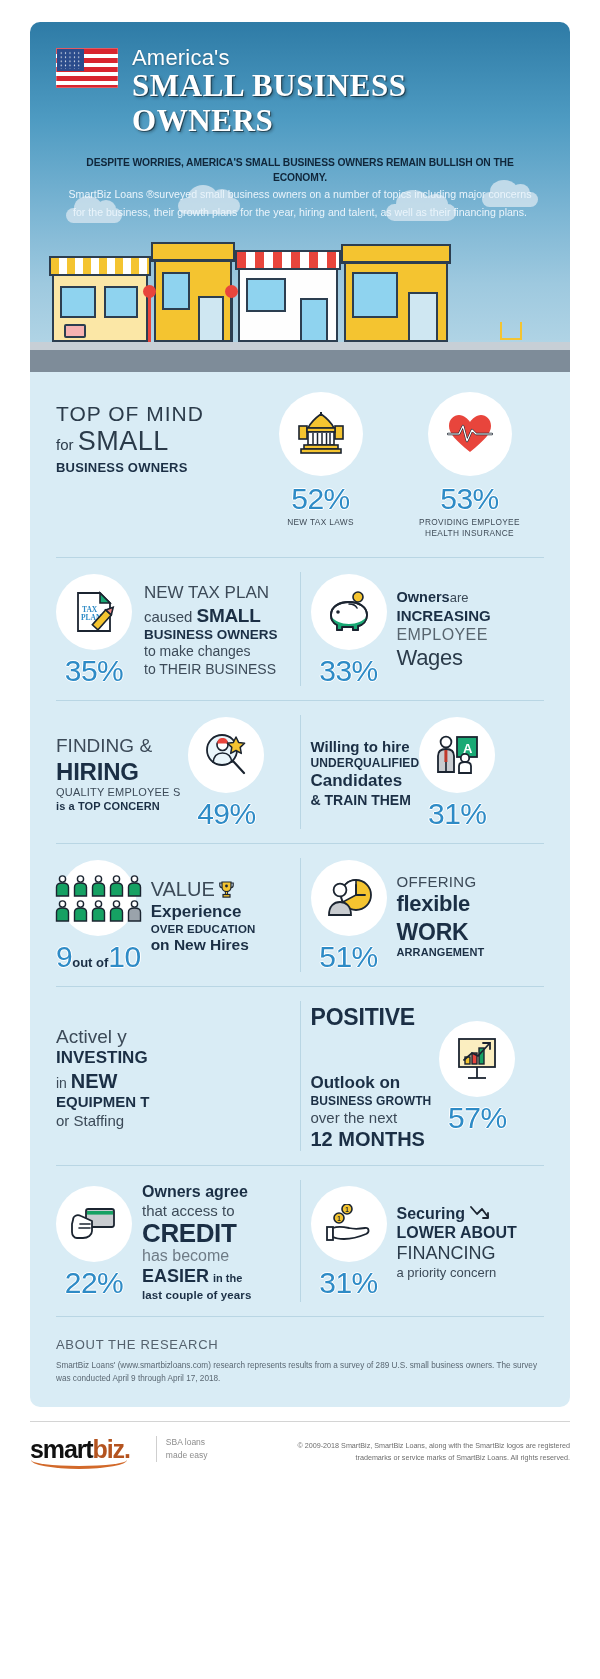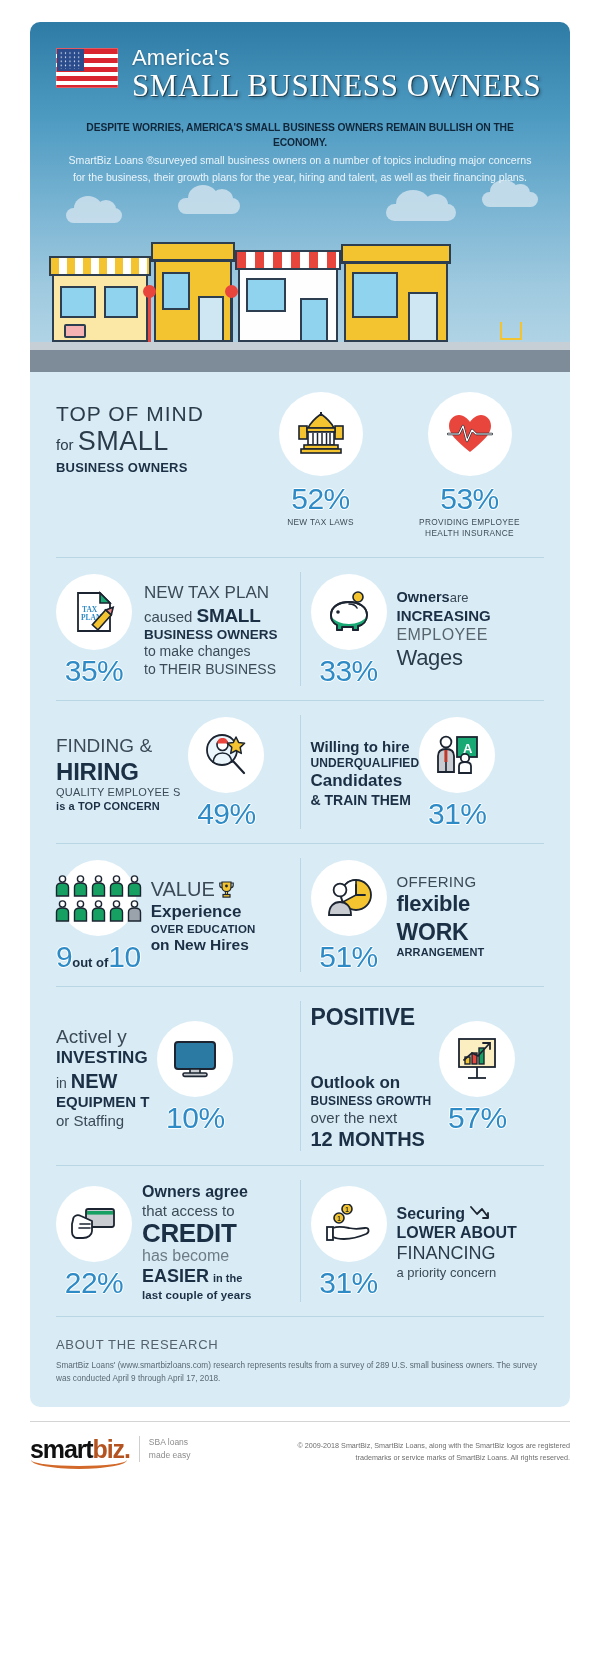--- a/index.html
+++ b/index.html
@@ -52,21 +52,21 @@
   .hero-titles { padding-top: 2px; }
   .americas {
     color: #ffffff; font-size: 22px; font-weight: 400; line-height: 1.05;
     letter-spacing: 0.2px;
     text-shadow: 0 1px 2px rgba(0,0,0,0.28);
   }
   .sbo {
     color: #ffffff;
     font-family: "Liberation Serif", serif;
     font-size: 31px;
-    font-weight: 400;
+    font-weight: 700;
     letter-spacing: 0.6px;
     line-height: 1.12;
     text-shadow: 1px 1px 0 rgba(0,0,0,0.45), 2px 2px 3px rgba(0,0,0,0.3);
   }
   .hero-lede { margin-top: 16px; text-align: center; padding: 0 6px; }
   .hero-lede .strong {
     display: block;
     color: #10263a;
     font-size: 10.3px;
     font-weight: 700;
@@ -209,21 +209,21 @@
   .research h4 { font-size: 13px; font-weight: 400; letter-spacing: 0.7px; color: #54616d; margin-bottom: 7px; }
   .research p { font-size: 8.2px; line-height: 1.62; color: #5a6772; }
 
   
   .footer {
     margin: 14px 30px 0 30px; width: 540px;
     border-top: 1px solid #d4d4d4;
     padding-top: 14px;
     display: flex; align-items: flex-start; justify-content: space-between;
   }
-  .logo-wrap { display: flex; align-items: center; gap: 9px; justify-content: space-between; }
+  .logo-wrap { display: flex; align-items: center; gap: 26px; justify-content: space-between; }
   .logo { position: relative; }
   .logo .word { font-size: 25px; font-weight: 700; letter-spacing: -1.1px; line-height: 1; }
   .logo .word .a { color: #111111; }
   .logo .word .b { color: #b4531f; }
   .logo .swoosh {
     position: absolute; left: 1px; bottom: -7px; width: 96px; height: 9px;
     border-bottom: 3px solid #d2692a;
     border-radius: 0 0 50% 50% / 0 0 100% 100%;
   }
   .logo-tag { font-size: 8.5px; color: #8c8c8c; line-height: 1.5; border-left: 1px solid #cfcfcf; padding-left: 9px; }
@@ -541,31 +541,20 @@
 
     <div class="band row">
       <div class="half cell">
         <div class="txtblk" style="margin-right:8px;">
           <div style="font-size:19px;color:#3c4a58;">Activel y</div>
           <div class="t-bd" style="font-size:17px;">INVESTING</div>
           <div><span class="t-lt" style="font-size:14px;">in </span><b style="font-size:20px;">NEW</b></div>
           <div class="t-bd" style="font-size:15px;">EQUIPMEN T</div>
           <div class="t-lt" style="font-size:15px;">or Staffing</div>
         </div>
-        <div class="stack" style="align-items:center;">
-          <div class="circ c76">
-            <svg width="44" height="40" viewBox="0 0 44 40" aria-hidden="true">
-              <rect x="2" y="3" width="40" height="27" rx="3" fill="#2b7aa3" stroke="#1b2430" stroke-width="2"></rect>
-              <rect x="6" y="7" width="32" height="19" rx="1" fill="#2b7aa3"></rect>
-              <rect x="17" y="30" width="10" height="5" fill="#c9ccd0" stroke="#1b2430" stroke-width="1.6"></rect>
-              <rect x="10" y="34" width="24" height="3.4" rx="1.6" fill="#c9ccd0" stroke="#1b2430" stroke-width="1.6"></rect>
-            </svg>
-          </div>
-          <span class="pct under-pct">10%</span>
-        </div>
       </div>
 
       <div class="vdiv"></div>
 
       <div class="half cell">
         <div class="txtblk" style="margin-right:8px;">
           <div class="t-xl" style="font-size:23px;">POSITIVE</div>
           <div class="t-bd" style="font-size:17px;margin-top:42px;">Outlook on</div>
           <div class="t-sm" style="font-size:12px;">BUSINESS GROWTH</div>
           <div class="t-lt" style="font-size:15px;">over the next</div>

